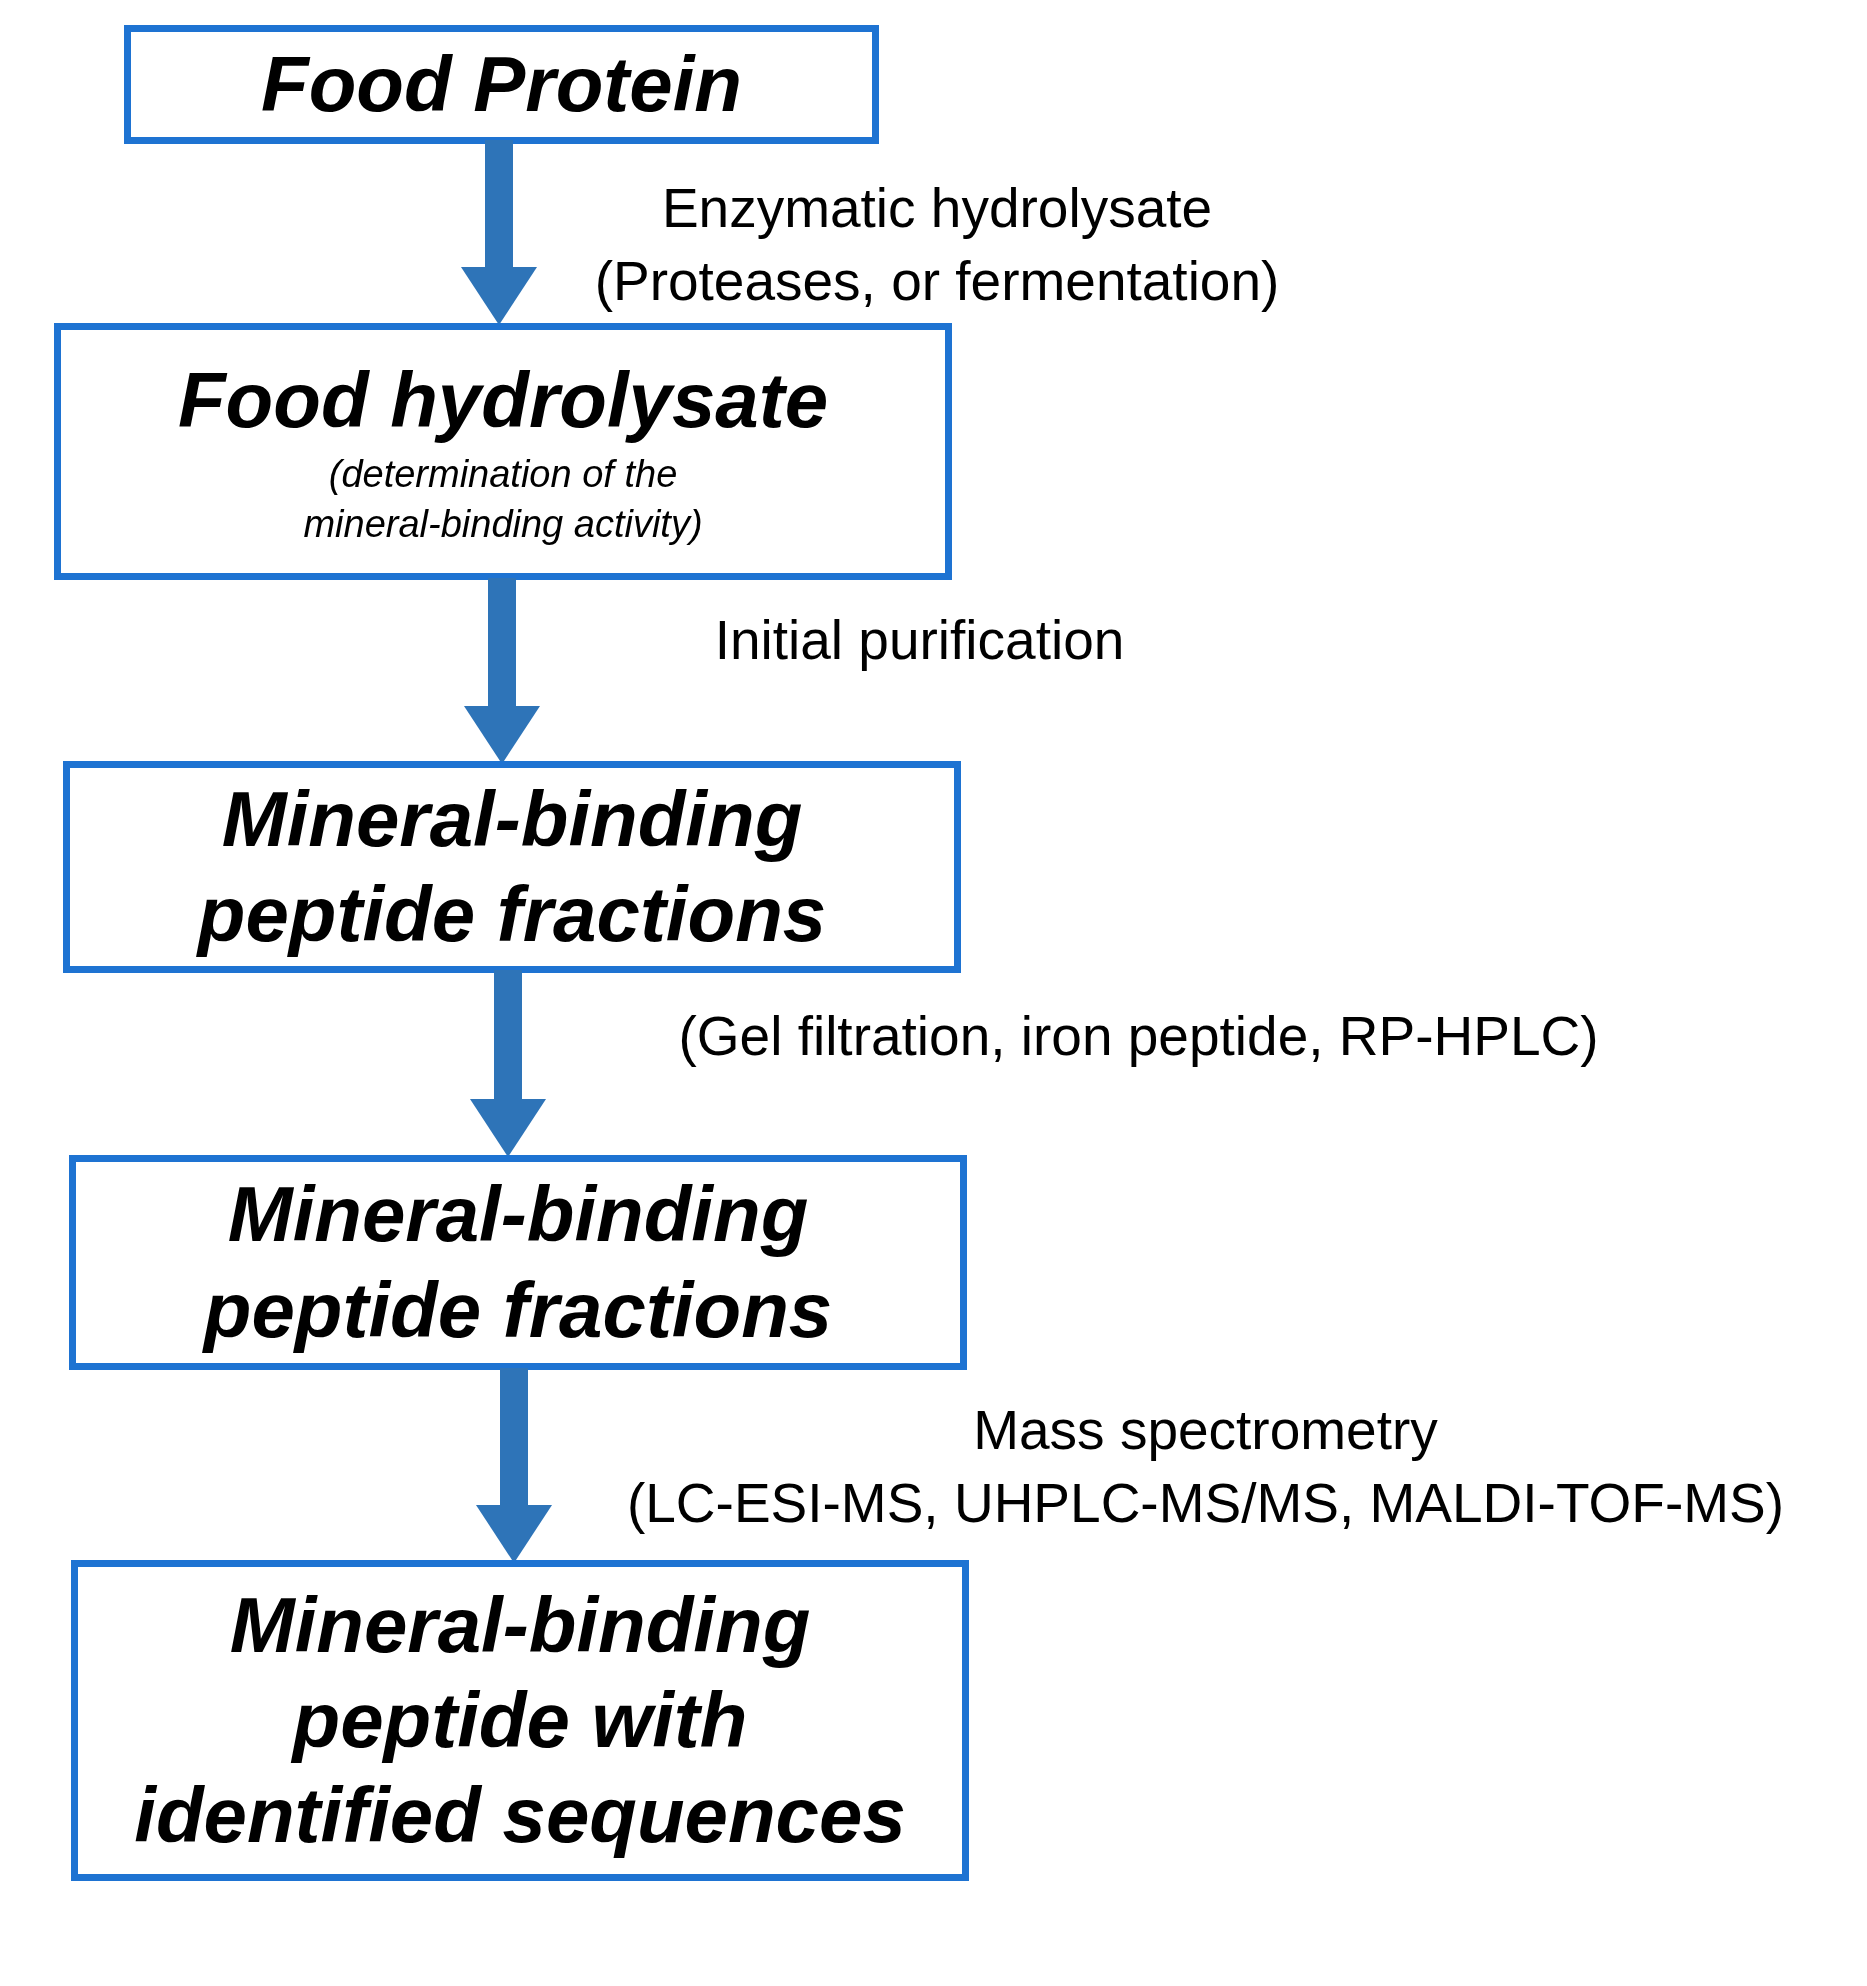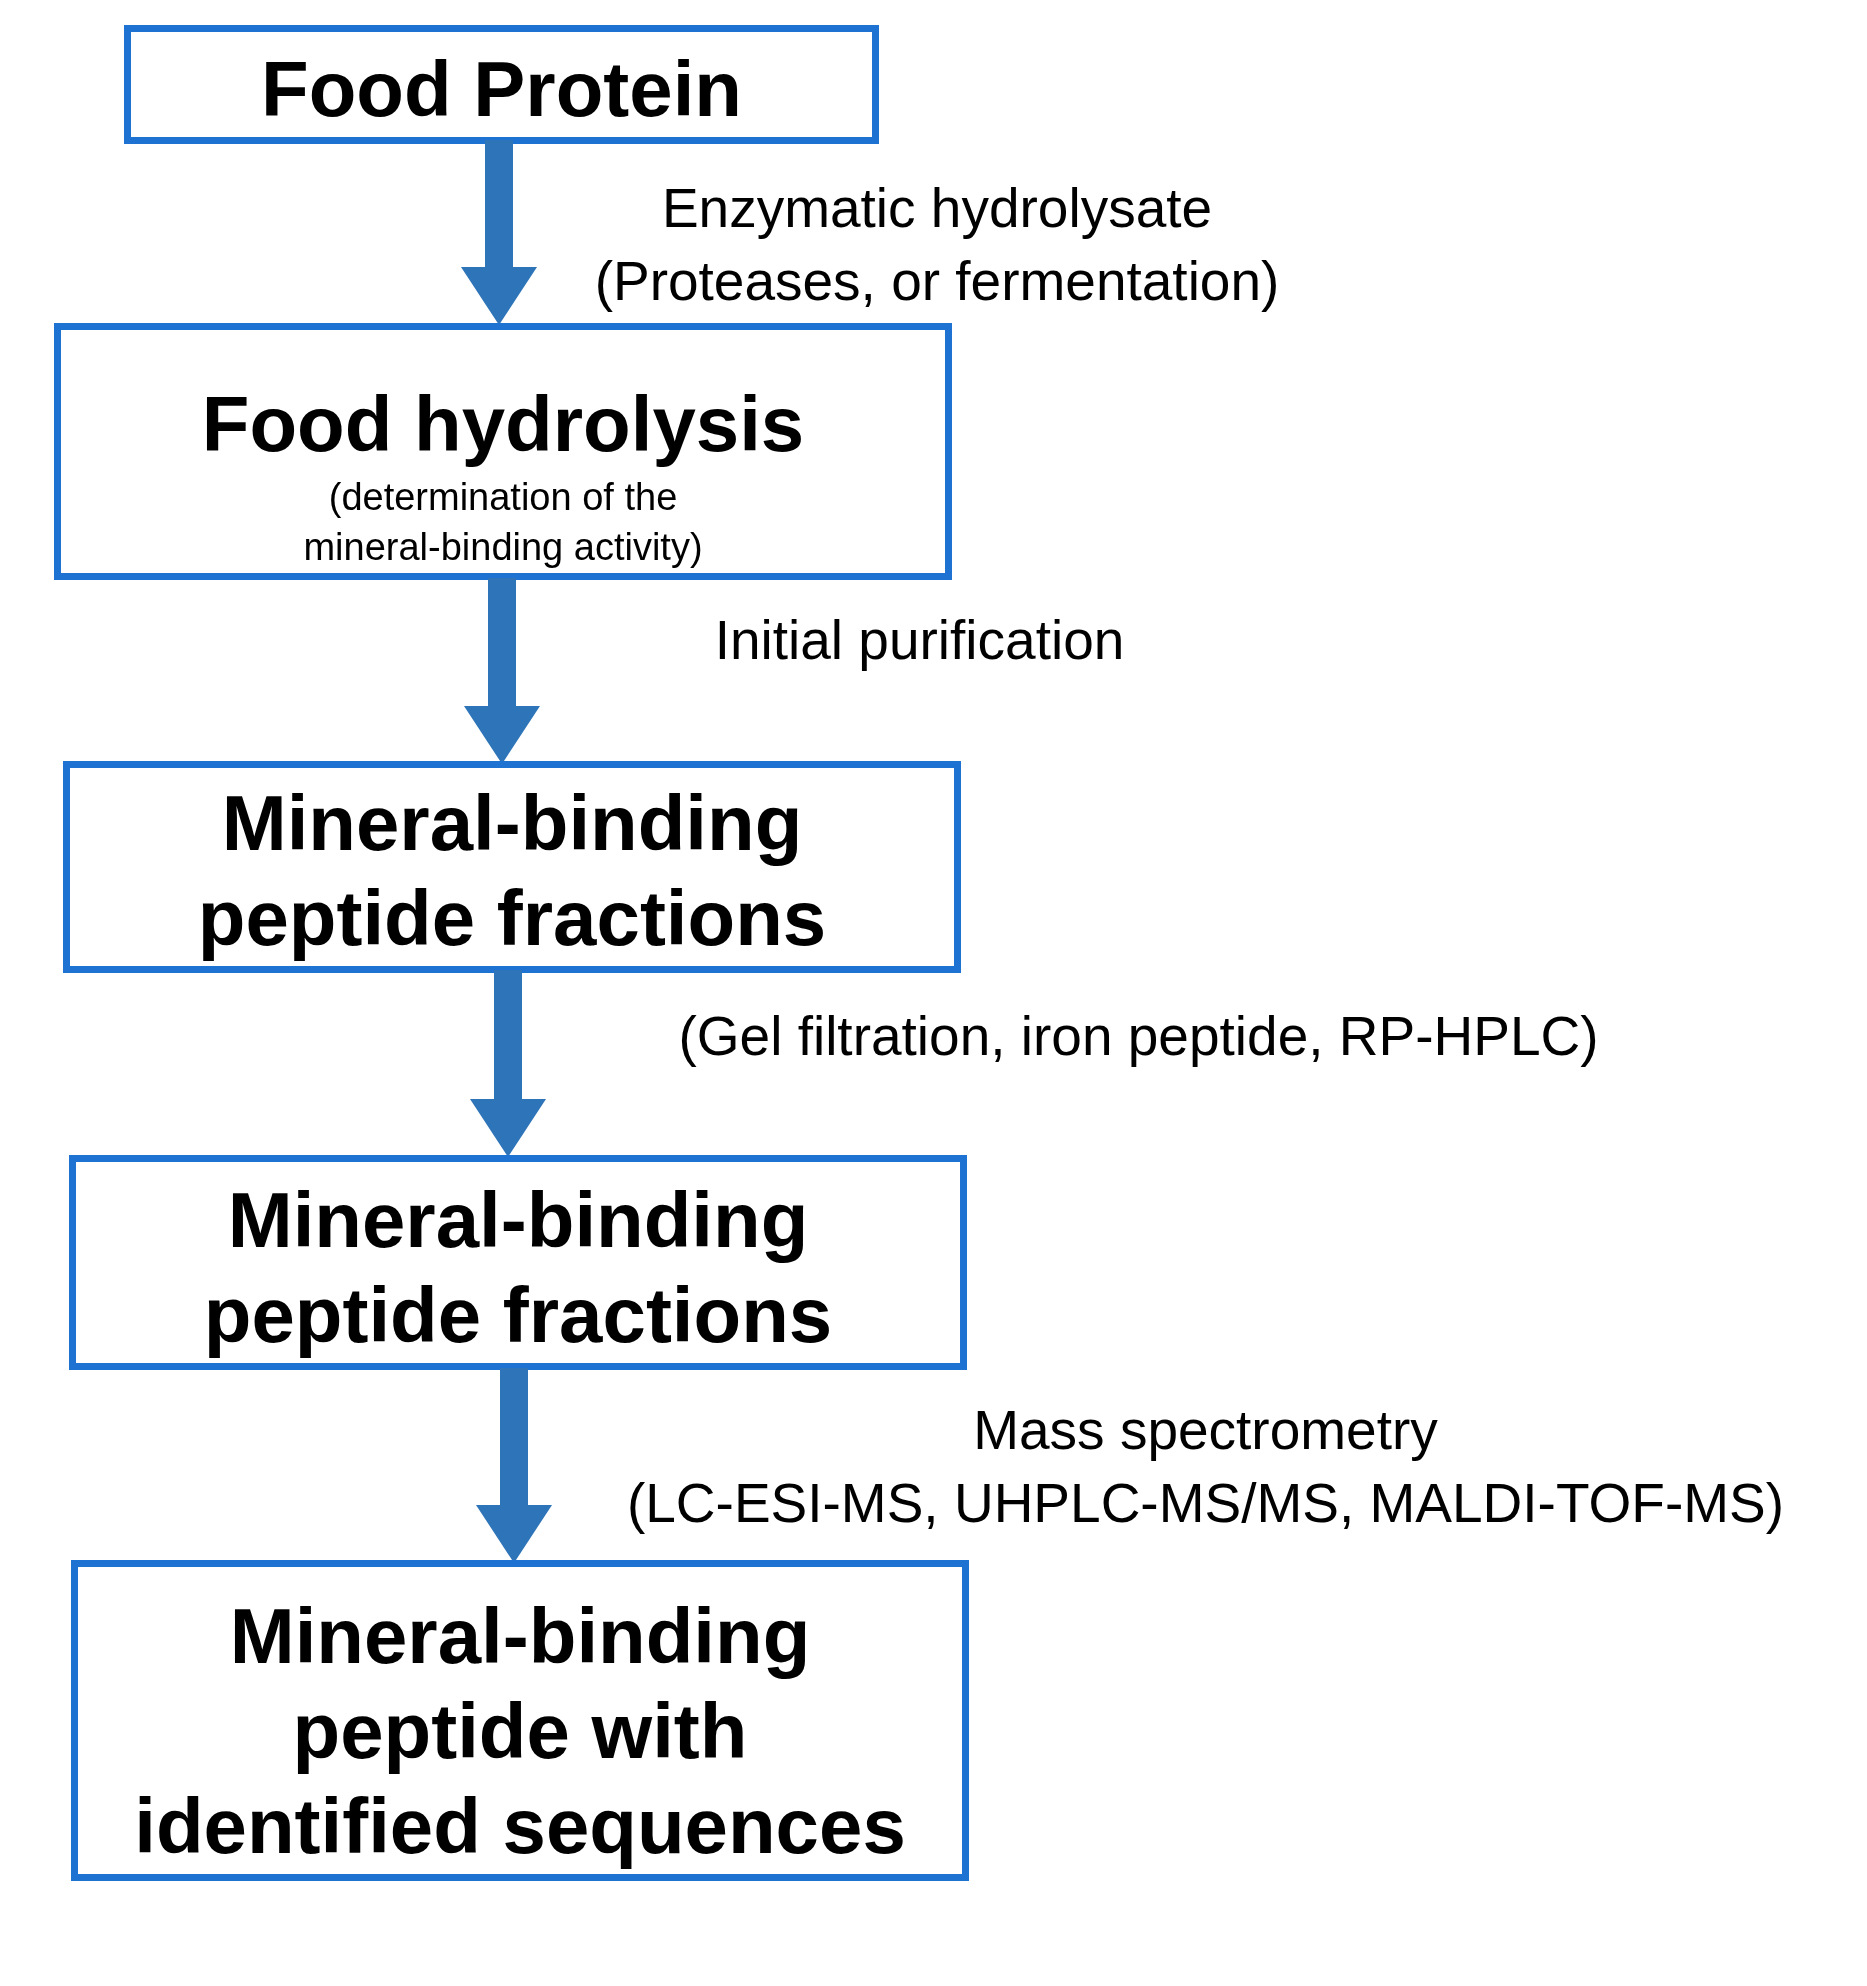--- a/index.html
+++ b/index.html
@@ -17,22 +17,23 @@
     overflow: hidden;
   }
   .node {
     position: absolute;
     box-sizing: border-box;
     background: #ffffff;
     border: 7.5px solid #1E73D2;
     display: flex;
     flex-direction: column;
     align-items: center;
-    justify-content: flex-end;
+    justify-content: center;
     text-align: center;
+    font-style: italic;
   }
   .node .title-line {
     font-weight: bold;
     font-size: 78px;
     line-height: 1.22;
     white-space: nowrap;
   }
   .node .subtitle-line {
     font-size: 38px;
     line-height: 1.33;
@@ -101,21 +102,21 @@
     <div class="shaft"></div>
     <div class="head"></div>
   </div>
 
   <div class="edge-label l1">
     <div>Enzymatic hydrolysate</div>
     <div>(Proteases, or fermentation)</div>
   </div>
 
   <div class="node n2">
-    <div class="title-line">Food hydrolysis</div>
+    <div class="title-line">Food hydrolysate</div>
     <div class="subtitle-line">(determination of the</div>
     <div class="subtitle-line">mineral-binding activity)</div>
   </div>
 
   <div class="arrow a2">
     <div class="shaft"></div>
     <div class="head"></div>
   </div>
 
   <div class="edge-label l2">

